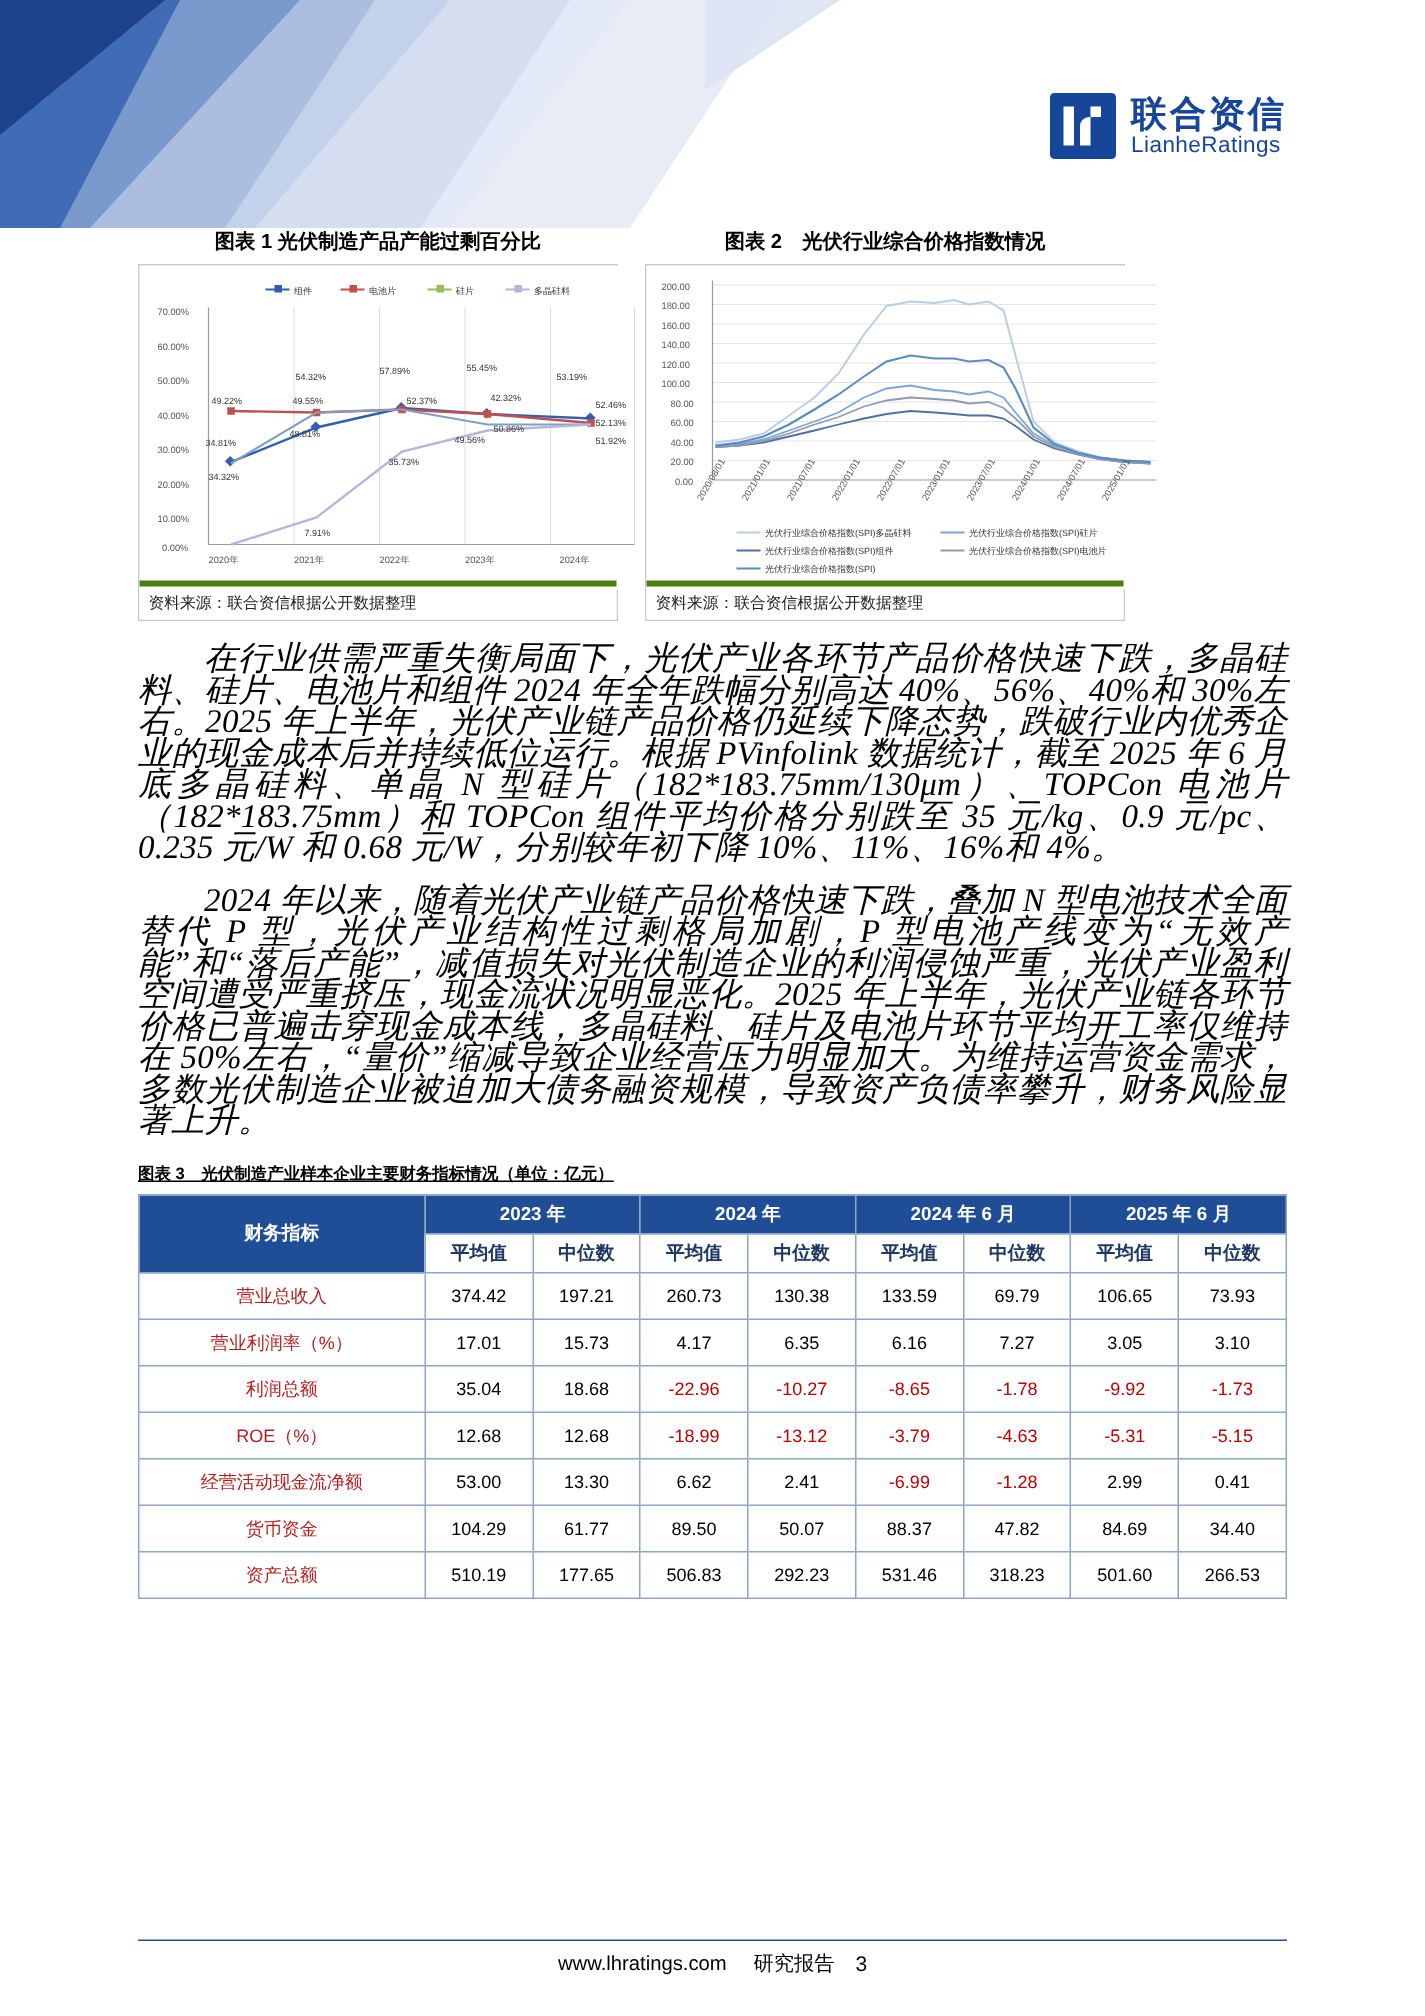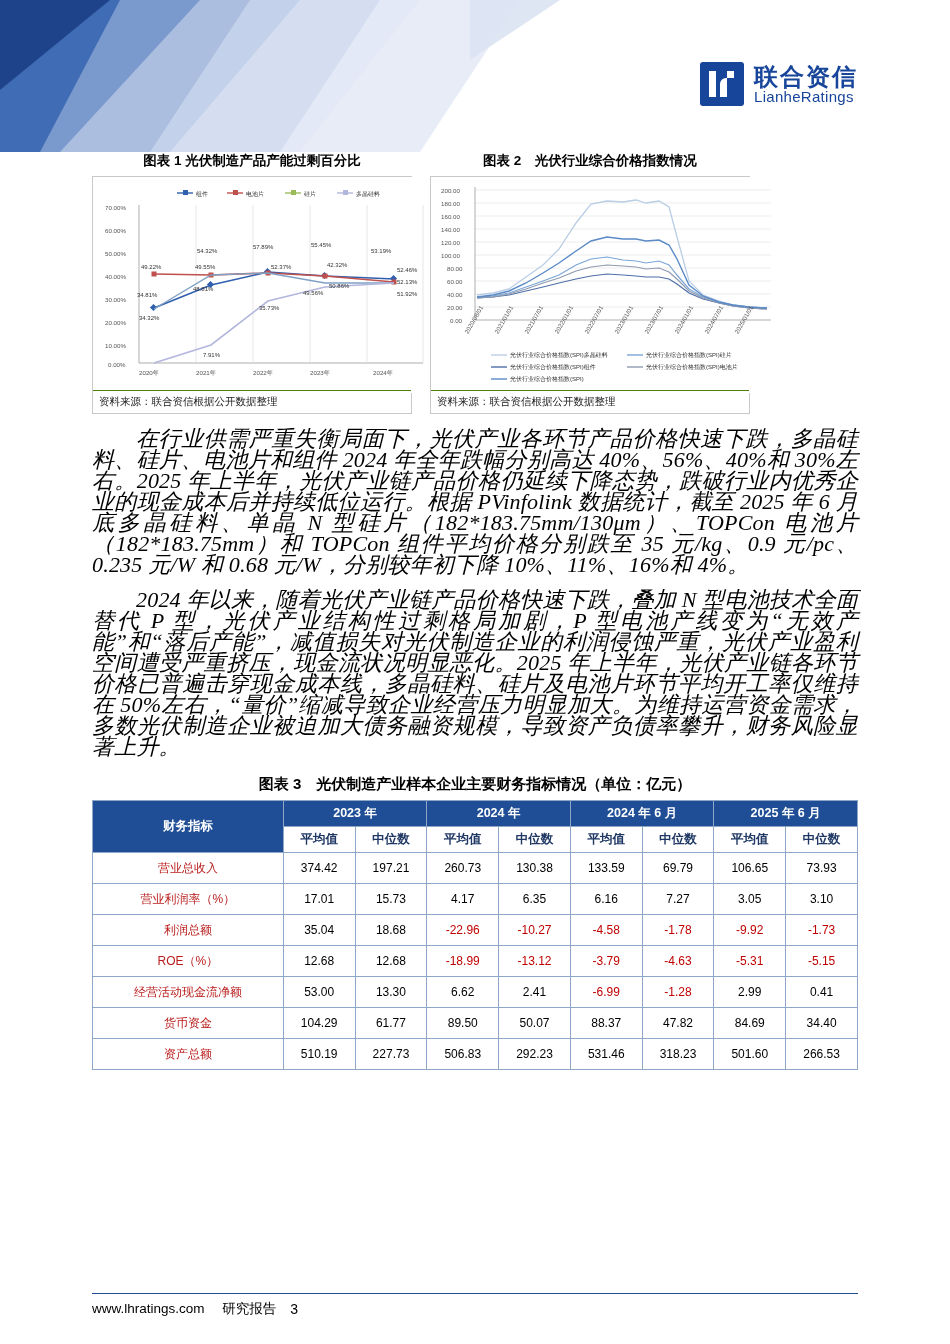--- a/index.html
+++ b/index.html
@@ -23,44 +23,44 @@
 
   
   .page{position:absolute;left:0;top:152px;width:950px;}
   .content{margin:0 92px;}
 
   
   .figrow{display:flex;gap:18px;}
   .figcol{width:320px;}
   .figcap{font-family:"Liberation Sans", sans-serif;font-weight:bold;font-size:13.5px;text-align:center;margin-bottom:6px;color:#000;}
   .figbox{border:1px solid #c9c9c9;background:#fff;height:238px;position:relative;box-sizing:border-box;}
-  .figsrc{position:absolute;left:0;right:0;bottom:0;height:22px;border-top:1px solid #4d7c0f;background:#fff;
+  .figsrc{position:absolute;left:0;right:0;bottom:0;height:22px;border-top:4px solid #4d7c0f;background:#fff;
           font-size:10.5px;color:#222;display:flex;align-items:center;padding-left:6px;font-family:"Liberation Sans", sans-serif;}
   .chartarea{position:absolute;left:0;right:0;top:0;bottom:22px;}
 
   
   p.body{
     font-size:22px;line-height:21px;text-align:justify;margin:14px 0 0 0;
     text-indent:2em;letter-spacing:.2px;font-style:italic;
   }
 
   
-  .tabcap{font-family:"Liberation Sans", sans-serif;font-weight:bold;font-size:15px;text-align:center;margin:18px 0 6px 0;}
+  .tabcap{font-family:"Liberation Sans", sans-serif;font-weight:bold;font-size:11px;text-align:left;margin:18px 0 6px 0;text-decoration:underline;}
   table.fin{border-collapse:collapse;width:100%;font-size:12px;font-family:"Liberation Sans", sans-serif;}
   table.fin th,table.fin td{border:1px solid #8ea6c8;text-align:center;padding:4px 2px;}
   table.fin thead th{background:#1f4e96;color:#fff;font-weight:bold;font-size:12.5px;}
   table.fin thead tr.sub th{background:#ffffff;color:#1f3864;font-weight:bold;}
   table.fin td.label{background:#fff;color:#b91c1c;}
   table.fin td.neg{color:#c00000;}
   table.fin tbody td{height:22px;}
 
   
   .footer{position:absolute;left:92px;right:92px;bottom:26px;}
   .footline{border-top:1.5px solid #1f4e96;margin-bottom:6px;}
-  .footrow{display:flex;justify-content:flex-start;align-items:center;font-size:13.5px;font-family:"Liberation Sans", sans-serif;}
+  .footrow{display:flex;justify-content:center;align-items:center;font-size:13.5px;font-family:"Liberation Sans", sans-serif;}
   .footleft span{margin-right:14px;}
   .footright{font-size:14px;}
 
   
   .ct{font-family:"Liberation Sans", sans-serif;font-size:6.2px;fill:#555;}
   .ct2{font-family:"Liberation Sans", sans-serif;font-size:6px;fill:#333;}
   .lbl{font-family:"Liberation Sans", sans-serif;font-size:6px;fill:#333;}
 </style>
 </head>
 <body>
@@ -308,21 +308,21 @@
           <td>7.27</td>
           <td>3.05</td>
           <td>3.10</td>
         </tr>
         <tr>
           <td class="label">利润总额</td>
           <td>35.04</td>
           <td>18.68</td>
           <td class="neg">-22.96</td>
           <td class="neg">-10.27</td>
-          <td class="neg">-4.58</td>
+          <td class="neg">-8.65</td>
           <td class="neg">-1.78</td>
           <td class="neg">-9.92</td>
           <td class="neg">-1.73</td>
         </tr>
         <tr>
           <td class="label">ROE（%）</td>
           <td>12.68</td>
           <td>12.68</td>
           <td class="neg">-18.99</td>
           <td class="neg">-13.12</td>
@@ -349,21 +349,21 @@
           <td>89.50</td>
           <td>50.07</td>
           <td>88.37</td>
           <td>47.82</td>
           <td>84.69</td>
           <td>34.40</td>
         </tr>
         <tr>
           <td class="label">资产总额</td>
           <td>510.19</td>
-          <td>227.73</td>
+          <td>177.65</td>
           <td>506.83</td>
           <td>292.23</td>
           <td>531.46</td>
           <td>318.23</td>
           <td>501.60</td>
           <td>266.53</td>
         </tr>
       </tbody>
     </table>
 

